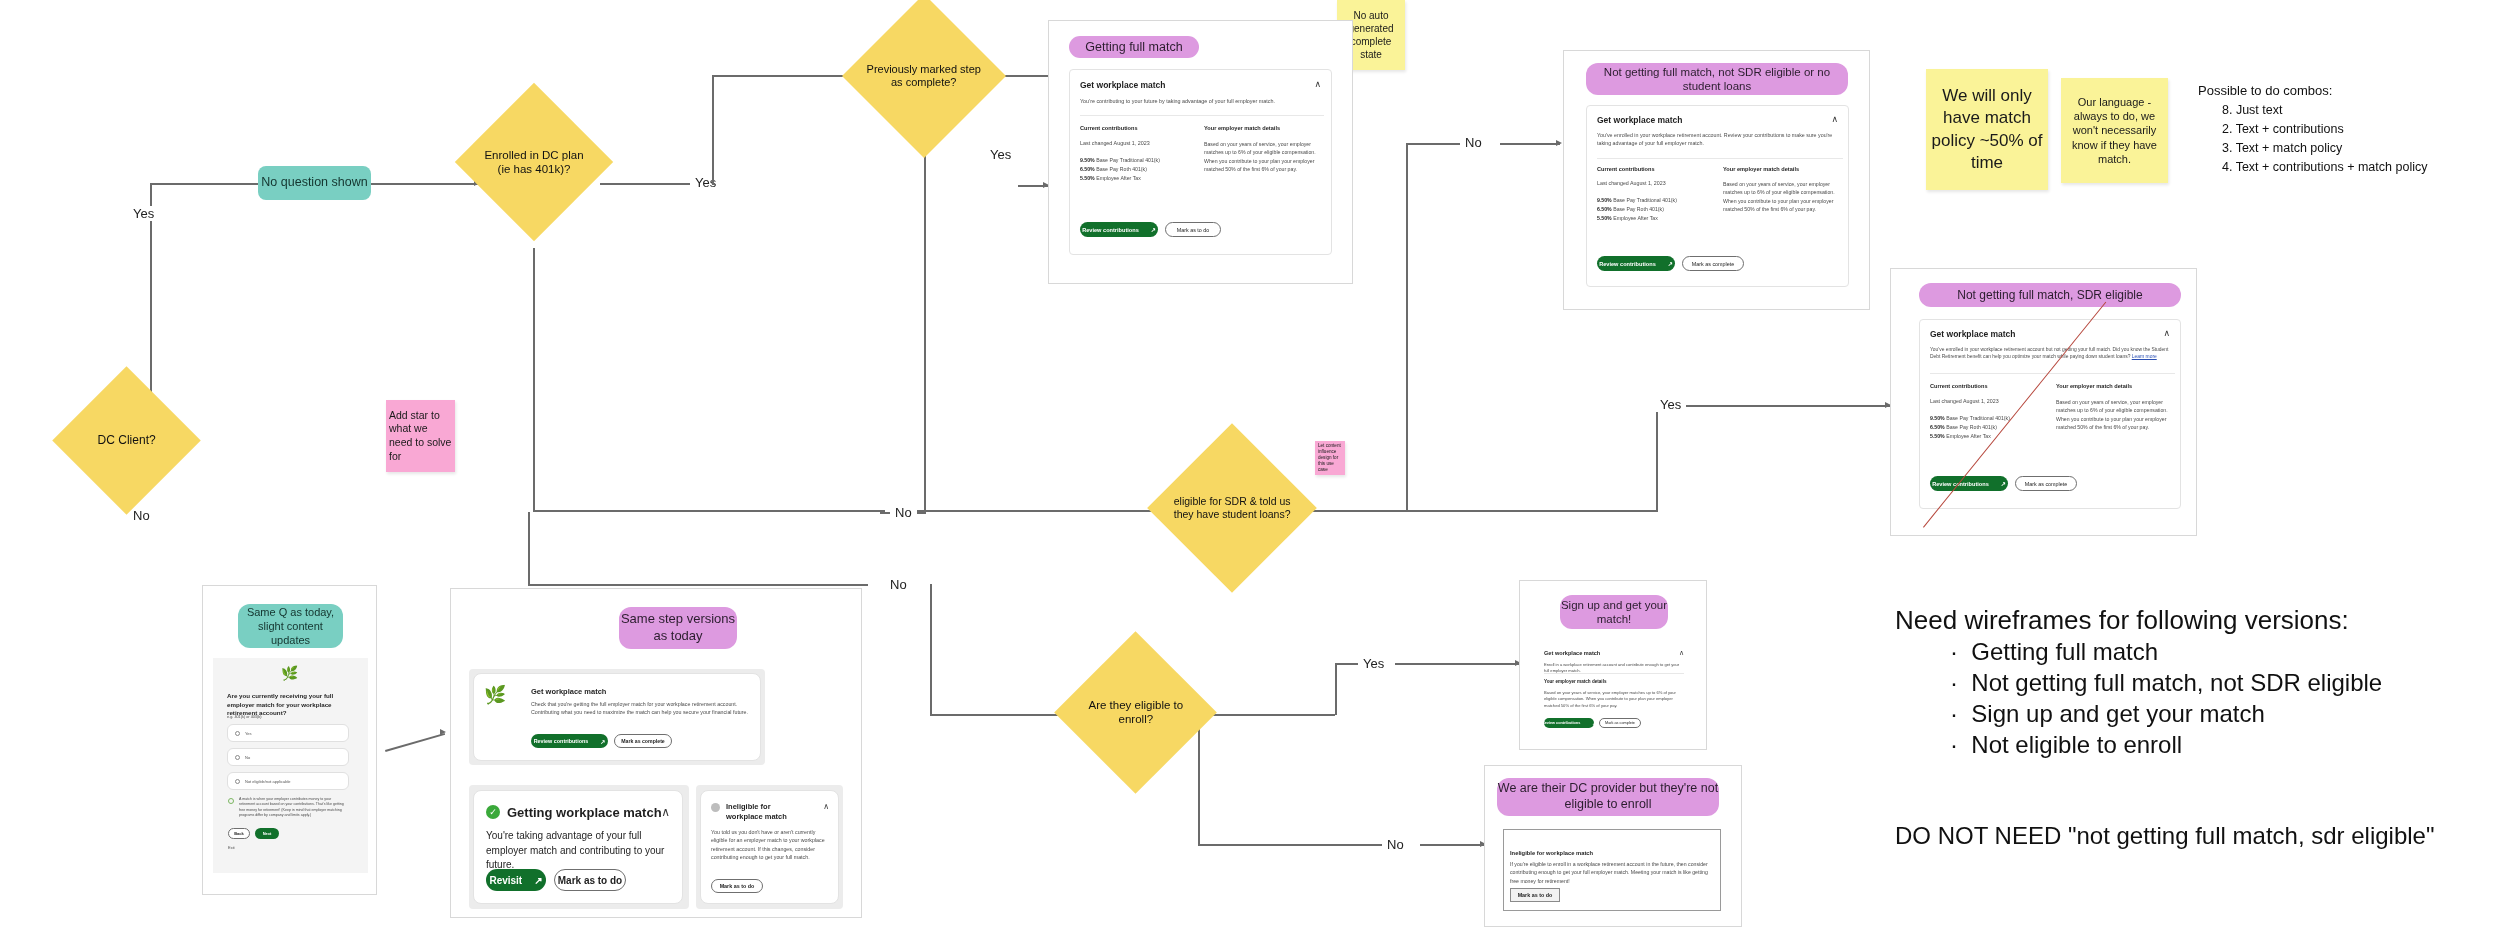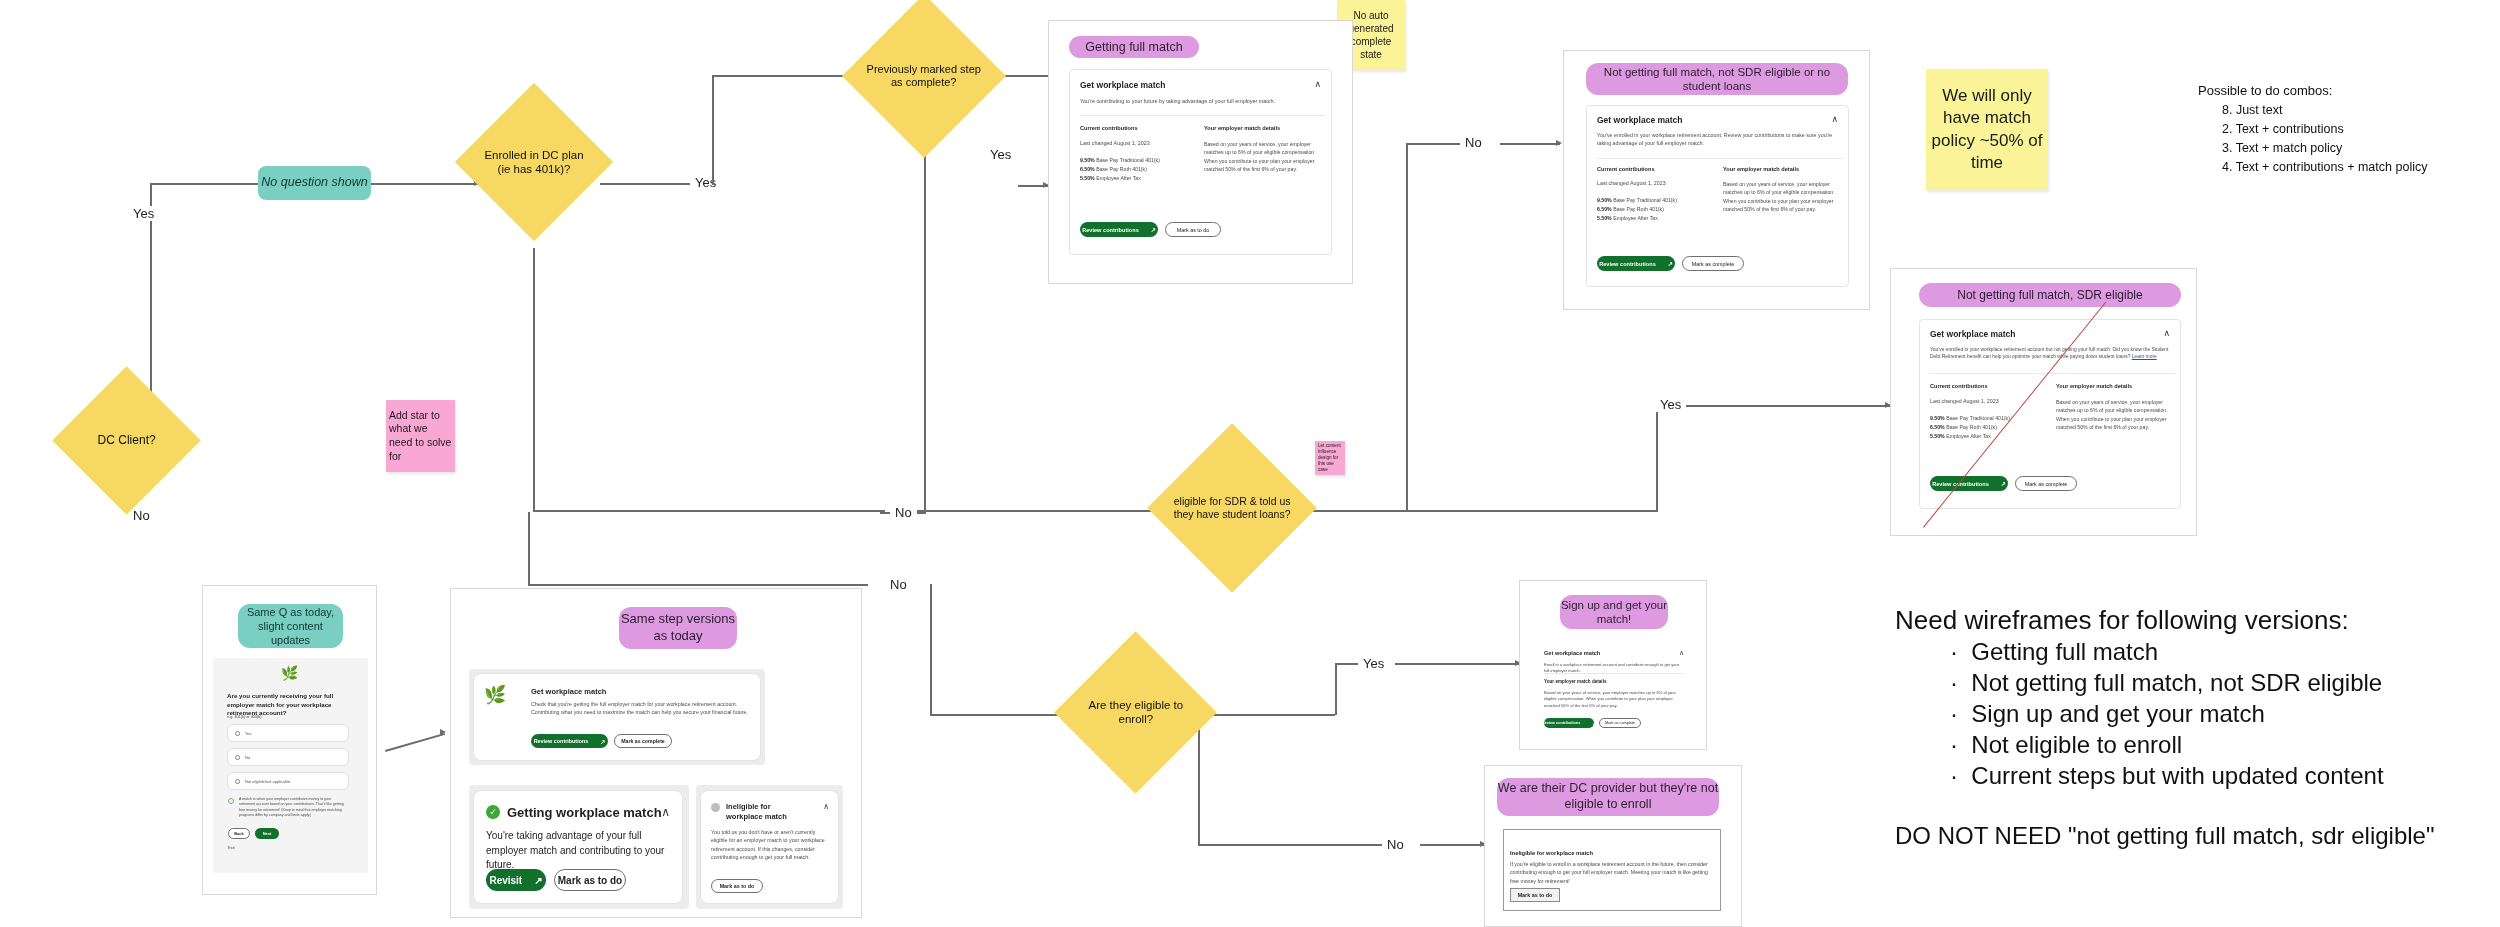--- a/index.html
+++ b/index.html
@@ -24,21 +24,21 @@
     text-align: center;
     line-height: 1.22;
     color: #111;
     width: 130%;
   }
   .rrect {
     position: absolute;
     background: #79cfc2;
     border-radius: 8px;
     display: flex; align-items: center; justify-content: center;
-    text-align: center; line-height: 1.25; font-style: italic;
+    text-align: center; line-height: 1.25;
   }
   .sticky {
     position: absolute;
     background: #faf398;
     display: flex; align-items: center; justify-content: center;
     text-align: center; line-height: 1.3; padding: 4px;
     box-shadow: 1px 2px 3px rgba(0,0,0,.10);
   }
   .sticky-green {
     position: absolute;
@@ -247,20 +247,23 @@
   </div>
 
   <div class="sticky" style="left:1337px; top:0px; width:68px; height:70px; font-size:10px;">
     <span>No auto generated complete state</span>
   </div>
 
   <div class="sticky" style="left:1926px; top:69px; width:122px; height:121px; font-size:17px;">
     <span>We will only have match policy ~50% of time</span>
   </div>
 
+  <div class="sticky" style="left:2061px; top:78px; width:107px; height:105px; font-size:11px;">
+    <span>Our language - always to do, we won't necessarily know if they have match.</span>
+  </div>
 
   <div class="sticky-green" style="left:1315px; top:441px; width:30px; height:34px; font-size:4.6px;">
     <span>Let content influence design for this use case</span>
   </div>
 
   <div class="notes-title" style="left:2198px; top:83px;">Possible to do combos:</div>
   <div class="notes-line" style="left:2222px; top:103px;">8. Just text</div>
   <div class="notes-line" style="left:2222px; top:122px;">2. Text + contributions</div>
   <div class="notes-line" style="left:2222px; top:141px;">3. Text + match policy</div>
   <div class="notes-line" style="left:2222px; top:160px;">4. Text + contributions + match policy</div>
@@ -383,23 +386,20 @@
     <span>·&nbsp;&nbsp;</span><span>Getting full match</span>
   </div>
   <div class="big-item" style="left:1950px; top:669px;">
     <span>·&nbsp;&nbsp;</span><span>Not getting full match, not SDR eligible</span>
   </div>
   <div class="big-item" style="left:1950px; top:700px;">
     <span>·&nbsp;&nbsp;</span><span>Sign up and get your match</span>
   </div>
   <div class="big-item" style="left:1950px; top:731px;">
     <span>·&nbsp;&nbsp;</span><span>Not eligible to enroll</span>
-  </div>
-  <div class="big-item" style="left:1950px; top:762px;">
-    <span>·&nbsp;&nbsp;</span><span>Current steps but with updated content</span>
   </div>
   <div class="big-foot" style="left:1895px; top:822px;">DO NOT NEED "not getting full match, sdr eligible"</div>
 
   <div class="frame" style="left:202px; top:585px; width:175px; height:310px;">
     <div class="pill teal" style="left:35px; top:18px; width:105px; height:44px; font-size:11px; line-height:1.3; border-radius:12px;">
       <span>Same Q as today, slight content updates</span>
     </div>
 
     <div class="panel-grey" style="left:10px; top:72px; width:155px; height:215px;">
       <div class="leaf" style="left:68px; top:8px; font-size:14px;">🌿</div>

